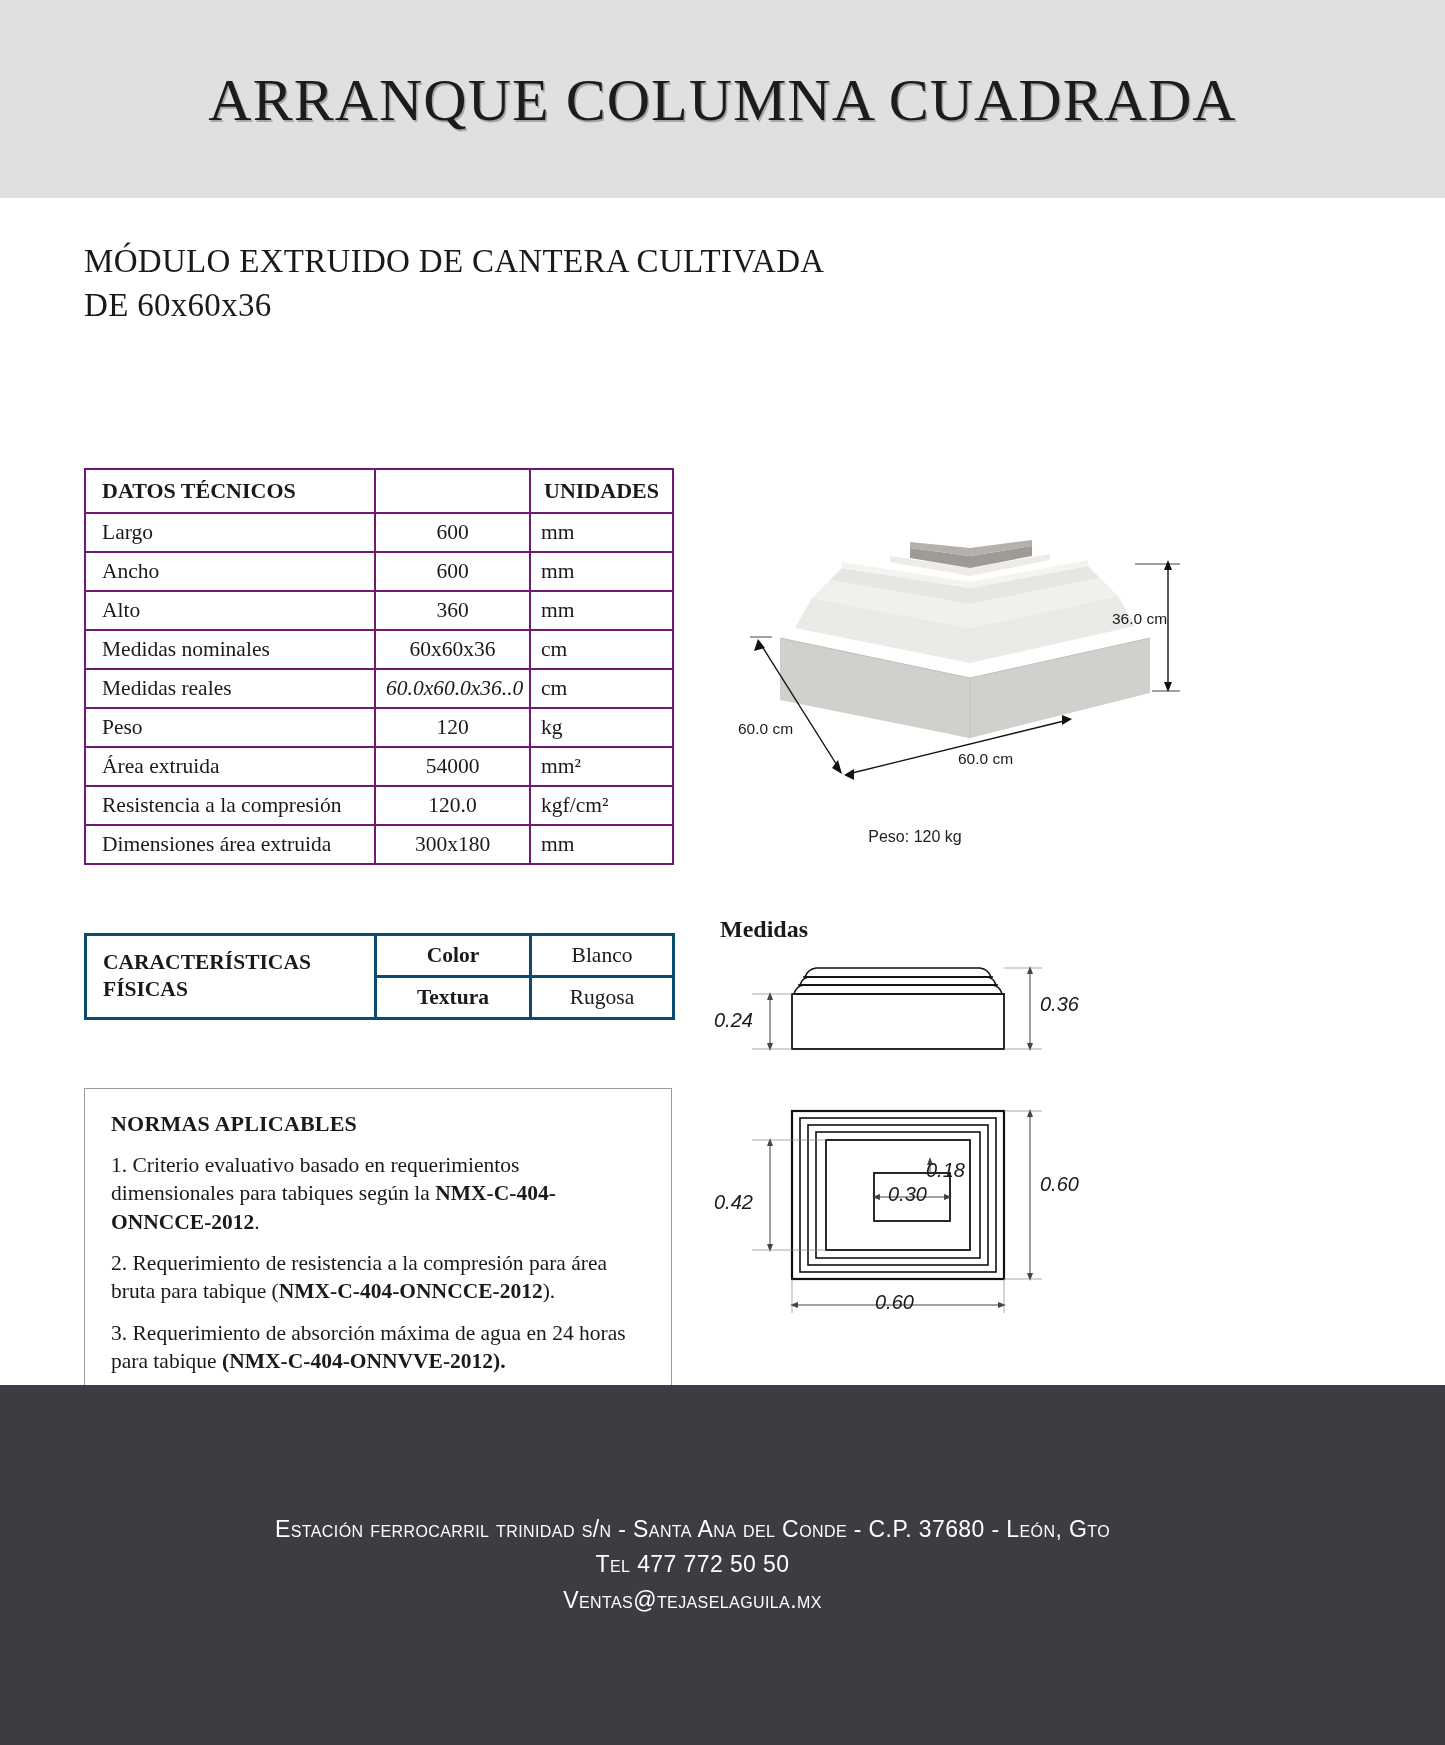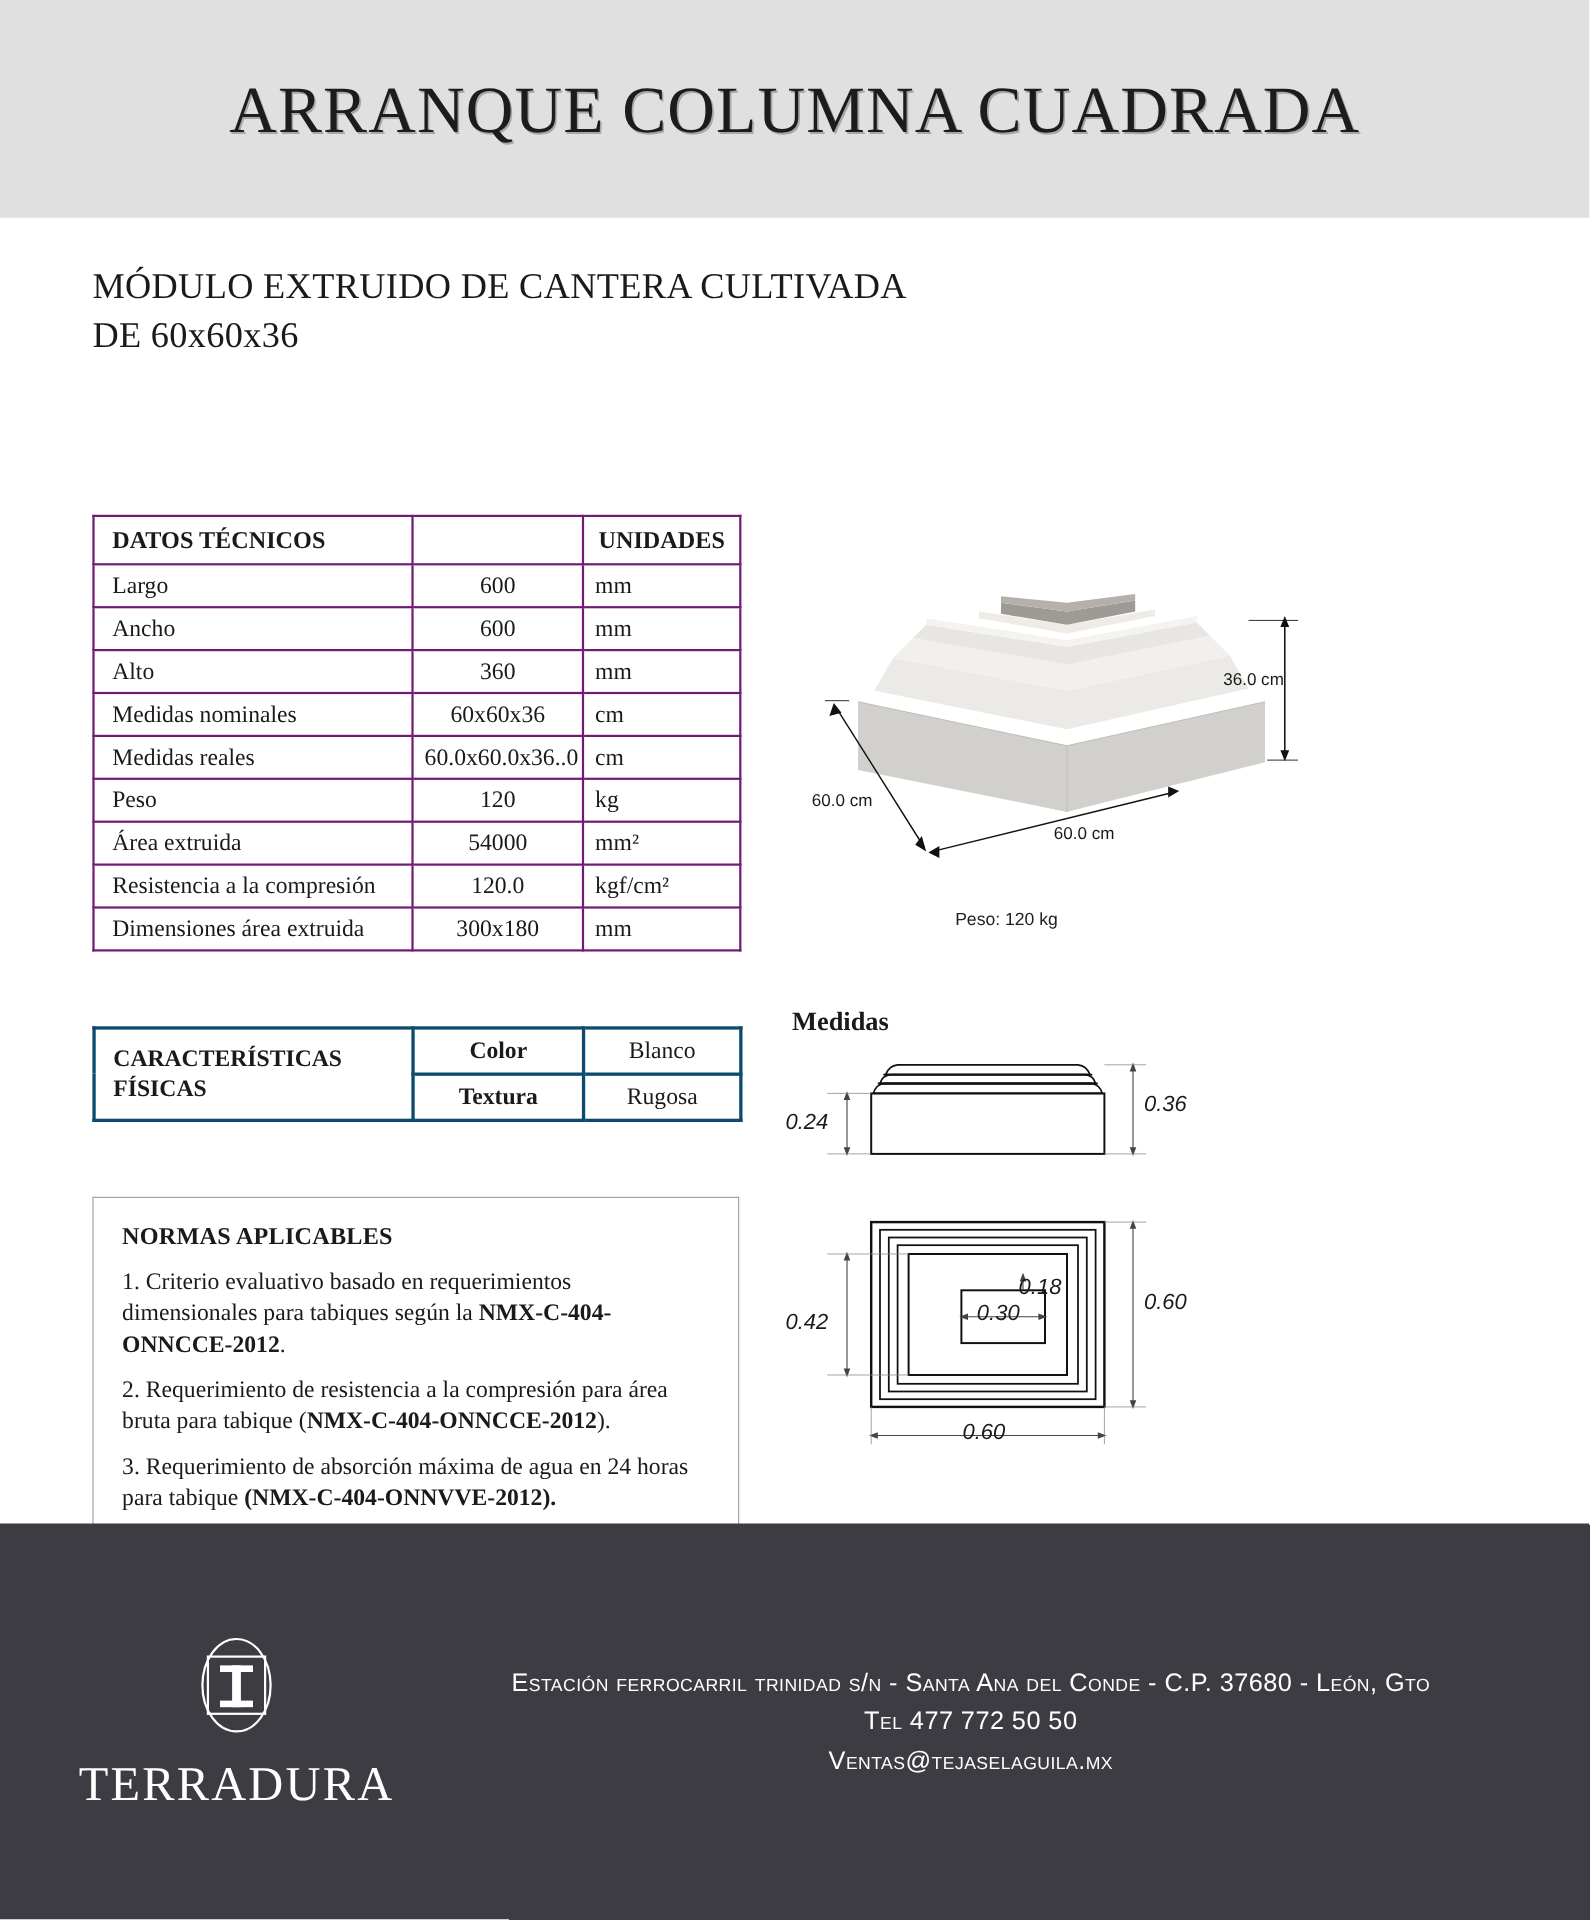--- a/index.html
+++ b/index.html
@@ -88,21 +88,21 @@
   .col-value { width: 155px; text-align: center; }
   .col-unit  { width: 143px; text-align: left; }
 
   table.data-table thead th {
     font-weight: bold;
     font-size: 22px;
     height: 44px;
   }
   thead th.col-label { text-align: left; padding-left: 16px !important; }
   thead th.col-unit { text-align: center; }
-  .val-small { font-size: 19.5px; }
+  .val-small { font-size: 19.5px; font-style: italic; }
 
   
   table.char-table {
     border-collapse: collapse;
     width: 588px;
     table-layout: fixed;
     margin-top: 0;
   }
   table.char-table td {
     border: 3px solid #0c4a6e;
@@ -423,30 +423,18 @@
       <div class="dim-label" style="left:310px; top:212px; font-style:italic; font-size:20px; font-family:'Liberation Sans',sans-serif;">0.60</div>
       <div class="dim-label" style="left:196px; top:198px; font-style:italic; font-size:20px; font-family:'Liberation Sans',sans-serif;">0.18</div>
       <div class="dim-label" style="left:158px; top:222px; font-style:italic; font-size:20px; font-family:'Liberation Sans',sans-serif;">0.30</div>
       <div class="dim-label" style="left:145px; top:330px; font-style:italic; font-size:20px; font-family:'Liberation Sans',sans-serif;">0.60</div>
     </div>
 
   </div>
 </div>
 
 <div class="footer">
-  <div class="footer-logo">
-    <div class="logo-mark">
-      <svg width="96" height="108" viewBox="0 0 96 108">
-        <ellipse cx="48" cy="48" rx="31" ry="42" fill="none" stroke="#ffffff" stroke-width="2"></ellipse>
-        <rect x="22" y="22" width="52" height="52" fill="none" stroke="#ffffff" stroke-width="2"></rect>
-        <rect x="33" y="30" width="30" height="6" fill="#ffffff"></rect>
-        <rect x="44" y="30" width="8" height="38" fill="#ffffff"></rect>
-        <rect x="33" y="62" width="30" height="6" fill="#ffffff"></rect>
-      </svg>
-    </div>
-    <div class="logo-word">TERRADURA</div>
-  </div>
   <div class="footer-contact">
     <div class="contact-line">Estación ferrocarril trinidad s/n - Santa Ana del Conde - C.P. 37680 - León, Gto</div>
     <div class="contact-line">Tel 477 772 50 50</div>
     <div class="contact-line">Ventas@tejaselaguila.mx</div>
   </div>
 </div>
 
 </body></html>

